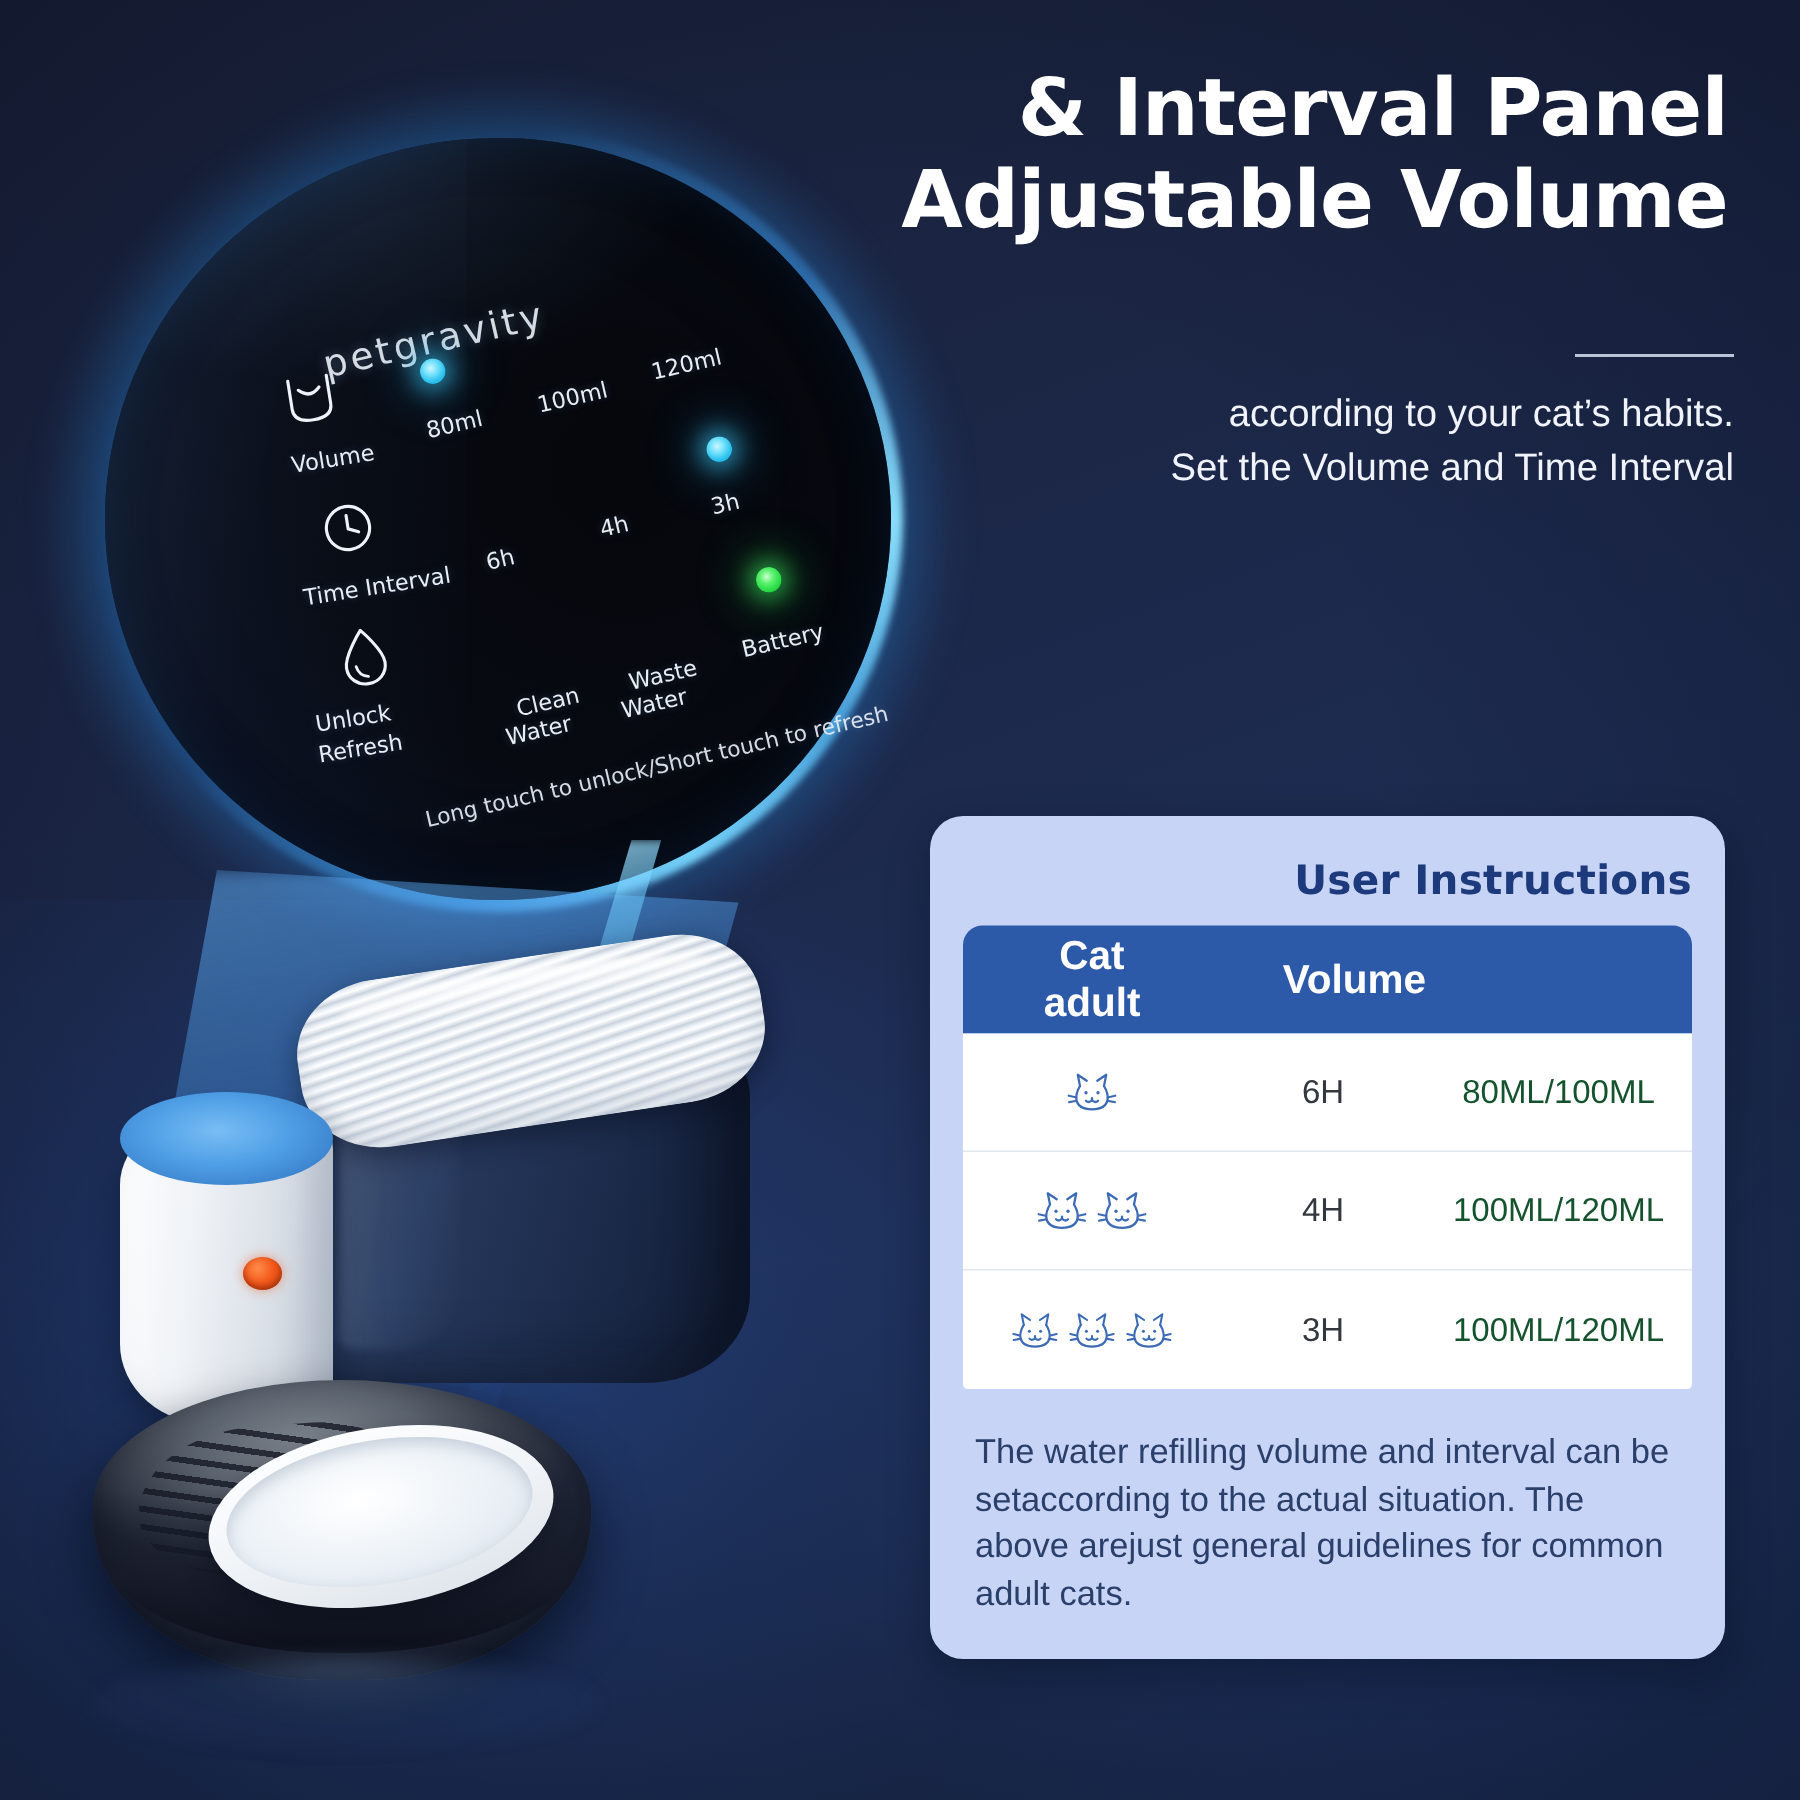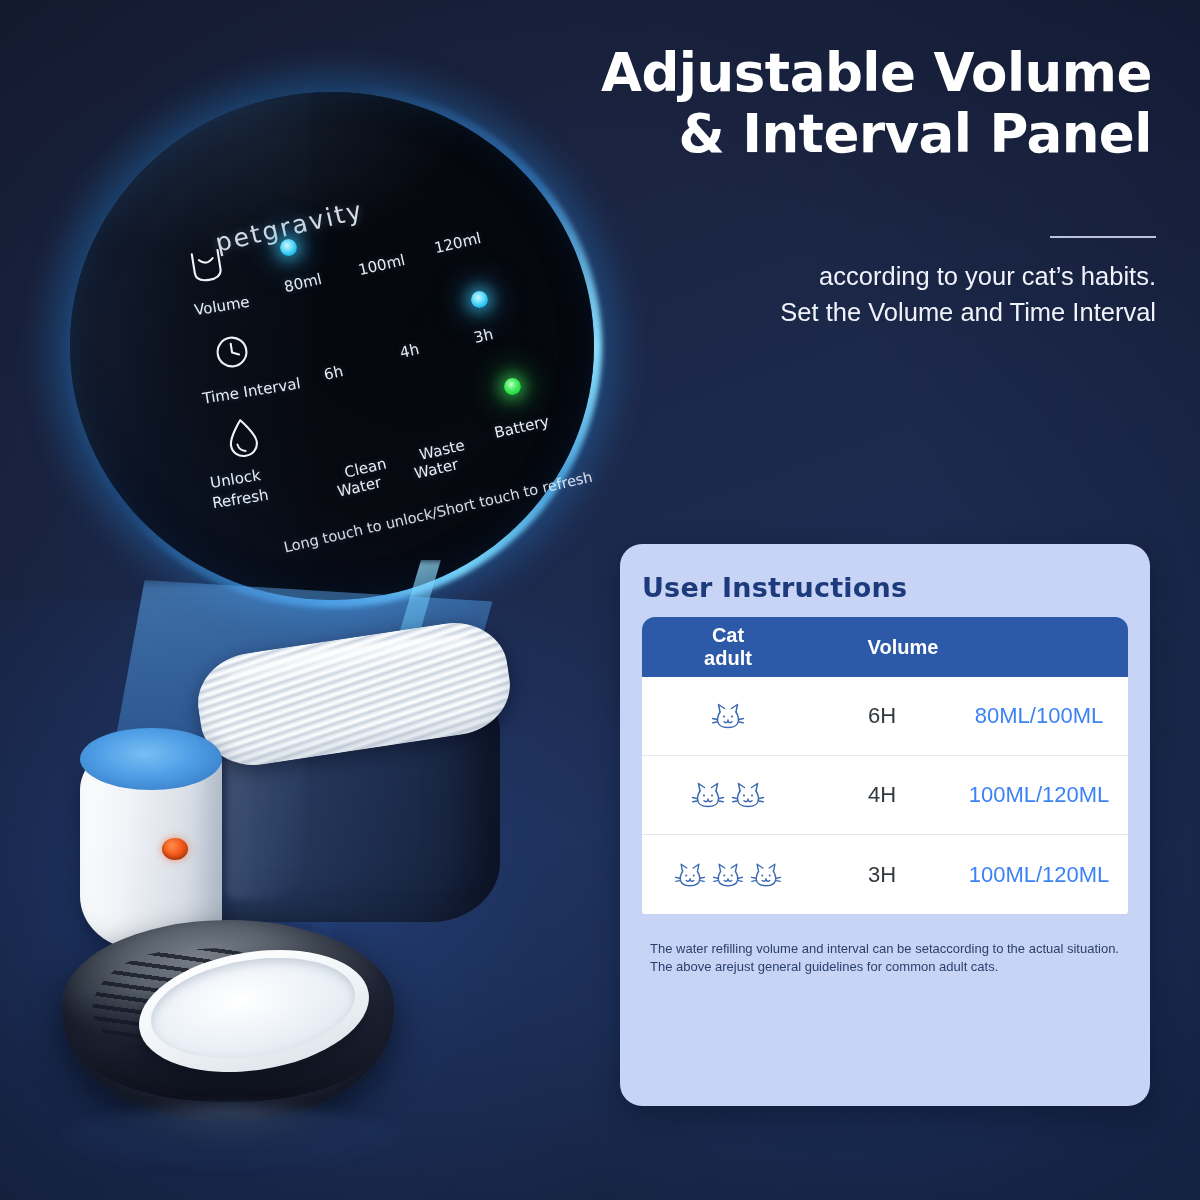--- a/index.html
+++ b/index.html
@@ -226,54 +226,54 @@
   }
 
   
   #card {
     position:absolute; left:620px; top:544px; width:530px; height:562px;
     background:#c7d4f5; border-radius:22px;
     box-shadow:0 10px 28px rgba(6,12,30,.38);
     padding:18px 22px 20px 22px;
   }
   #card-title {
-    text-align:left; color:#1d3a7c; font-weight:bold;
+    text-align:right; color:#1d3a7c; font-weight:bold;
     font-family:"DejaVu Sans", sans-serif;
     font-size:27px; letter-spacing:.2px; margin:10px 0 14px 0;
   }
   #table { width:486px; margin:0 auto; }
   #thead {
     display:flex; background:#2d5aa8; color:#ffffff;
-    border-radius:13px 13px 0 0; height:60px; align-items:center;
-    font-size:20px; font-weight:bold; line-height:1.14;
+    border-radius:13px 13px 0 0; height:72px; align-items:center;
+    font-size:27px; font-weight:bold; line-height:1.14;
   }
   #thead .th { text-align:center; }
   .col-cat { width:172px; }
   .col-int { width:136px; }
   .col-vol { width:178px; }
 
   #tbody { background:#ffffff; border-radius:0 0 3px 3px; overflow:hidden; }
   .trow {
     display:flex; align-items:center; height:79px;
     border-bottom:1px solid #e3e7ee;
   }
   .trow:last-child { border-bottom:none; }
   .td { text-align:center; display:flex; align-items:center; justify-content:center; }
   .cats { gap:6px; }
   .cat-icon { display:block; }
   .interval { color:#33383f; font-size:22px; font-family:"Liberation Sans", sans-serif; }
-  .volume { color:#3b82f6; font-size:22px; font-family:"Liberation Sans", sans-serif;text-align:center; }
+  .volume { color:#14532d; font-size:22px; font-family:"Liberation Sans", sans-serif;text-align:center; }
 
   #note { margin:26px 6px 0 8px; }
   #note-label {
     color:#1d3a7c; font-weight:bold; font-size:20px;
     font-family:"DejaVu Sans", sans-serif; margin-bottom:2px;
   }
   #note-body {
-    color:#2b3f6b; font-size:13px; line-height:1.38;
+    color:#2b3f6b; font-size:23px; line-height:1.38;
     font-family:"Liberation Sans", sans-serif;
   }
 </style>
 </head>
 <body>
 
 <div id="stage">
   <div id="bg-base"></div>
   <div id="bg-glow-bl"></div>
   <div id="bg-glow-br"></div>
@@ -350,22 +350,22 @@
     <div class="shape" id="spout"></div>
     <div class="shape" id="base"></div>
     <div class="shape" id="vents"></div>
     <div class="shape" id="base-lip"></div>
     <div class="shape" id="bowl"></div>
     <div class="shape" id="bowl-water"></div>
     <div class="shape" id="reflection"></div>
   </div>
 
   <div id="headline">
+    <div>&amp; Interval Panel</div>
     <div>Adjustable Volume</div>
-    <div>&amp; Interval Panel</div>
   </div>
   <div id="rule"></div>
   <div id="subtitle">
     <div>according to your cat’s habits.</div>
     <div>Set the Volume and Time Interval</div>
   </div>
 
   <div id="card">
     <div id="card-title">User Instructions</div>
 

